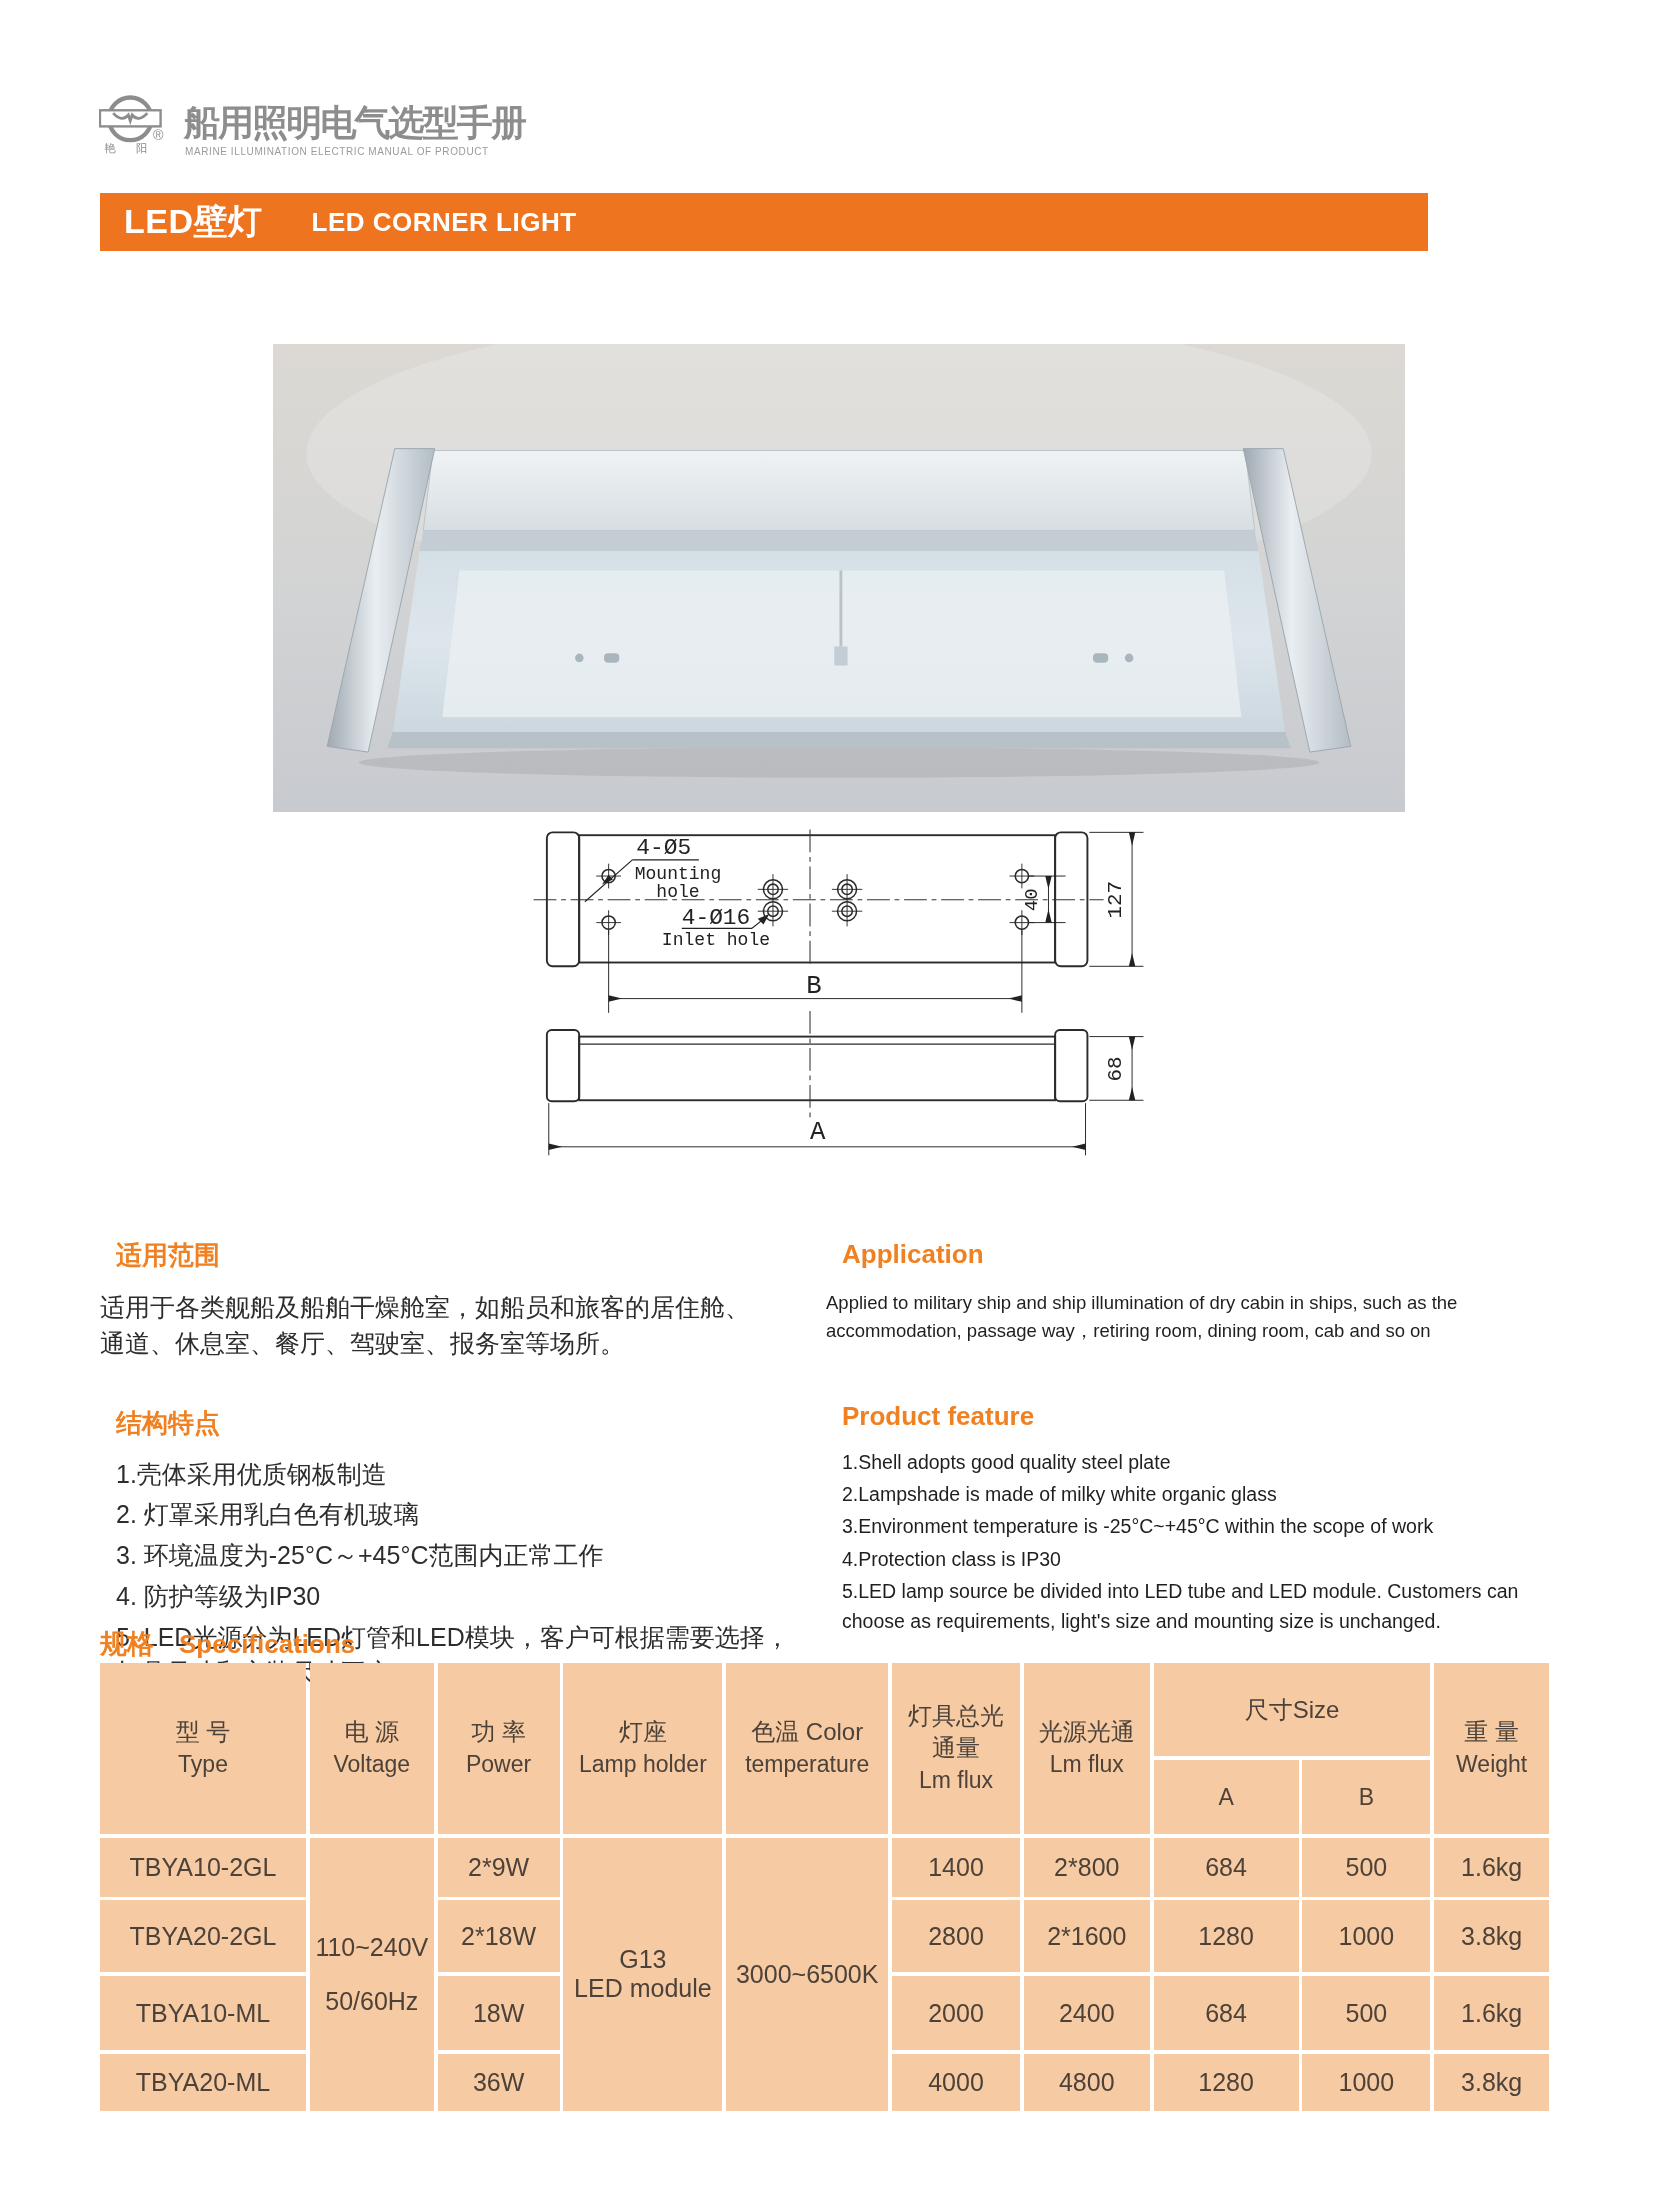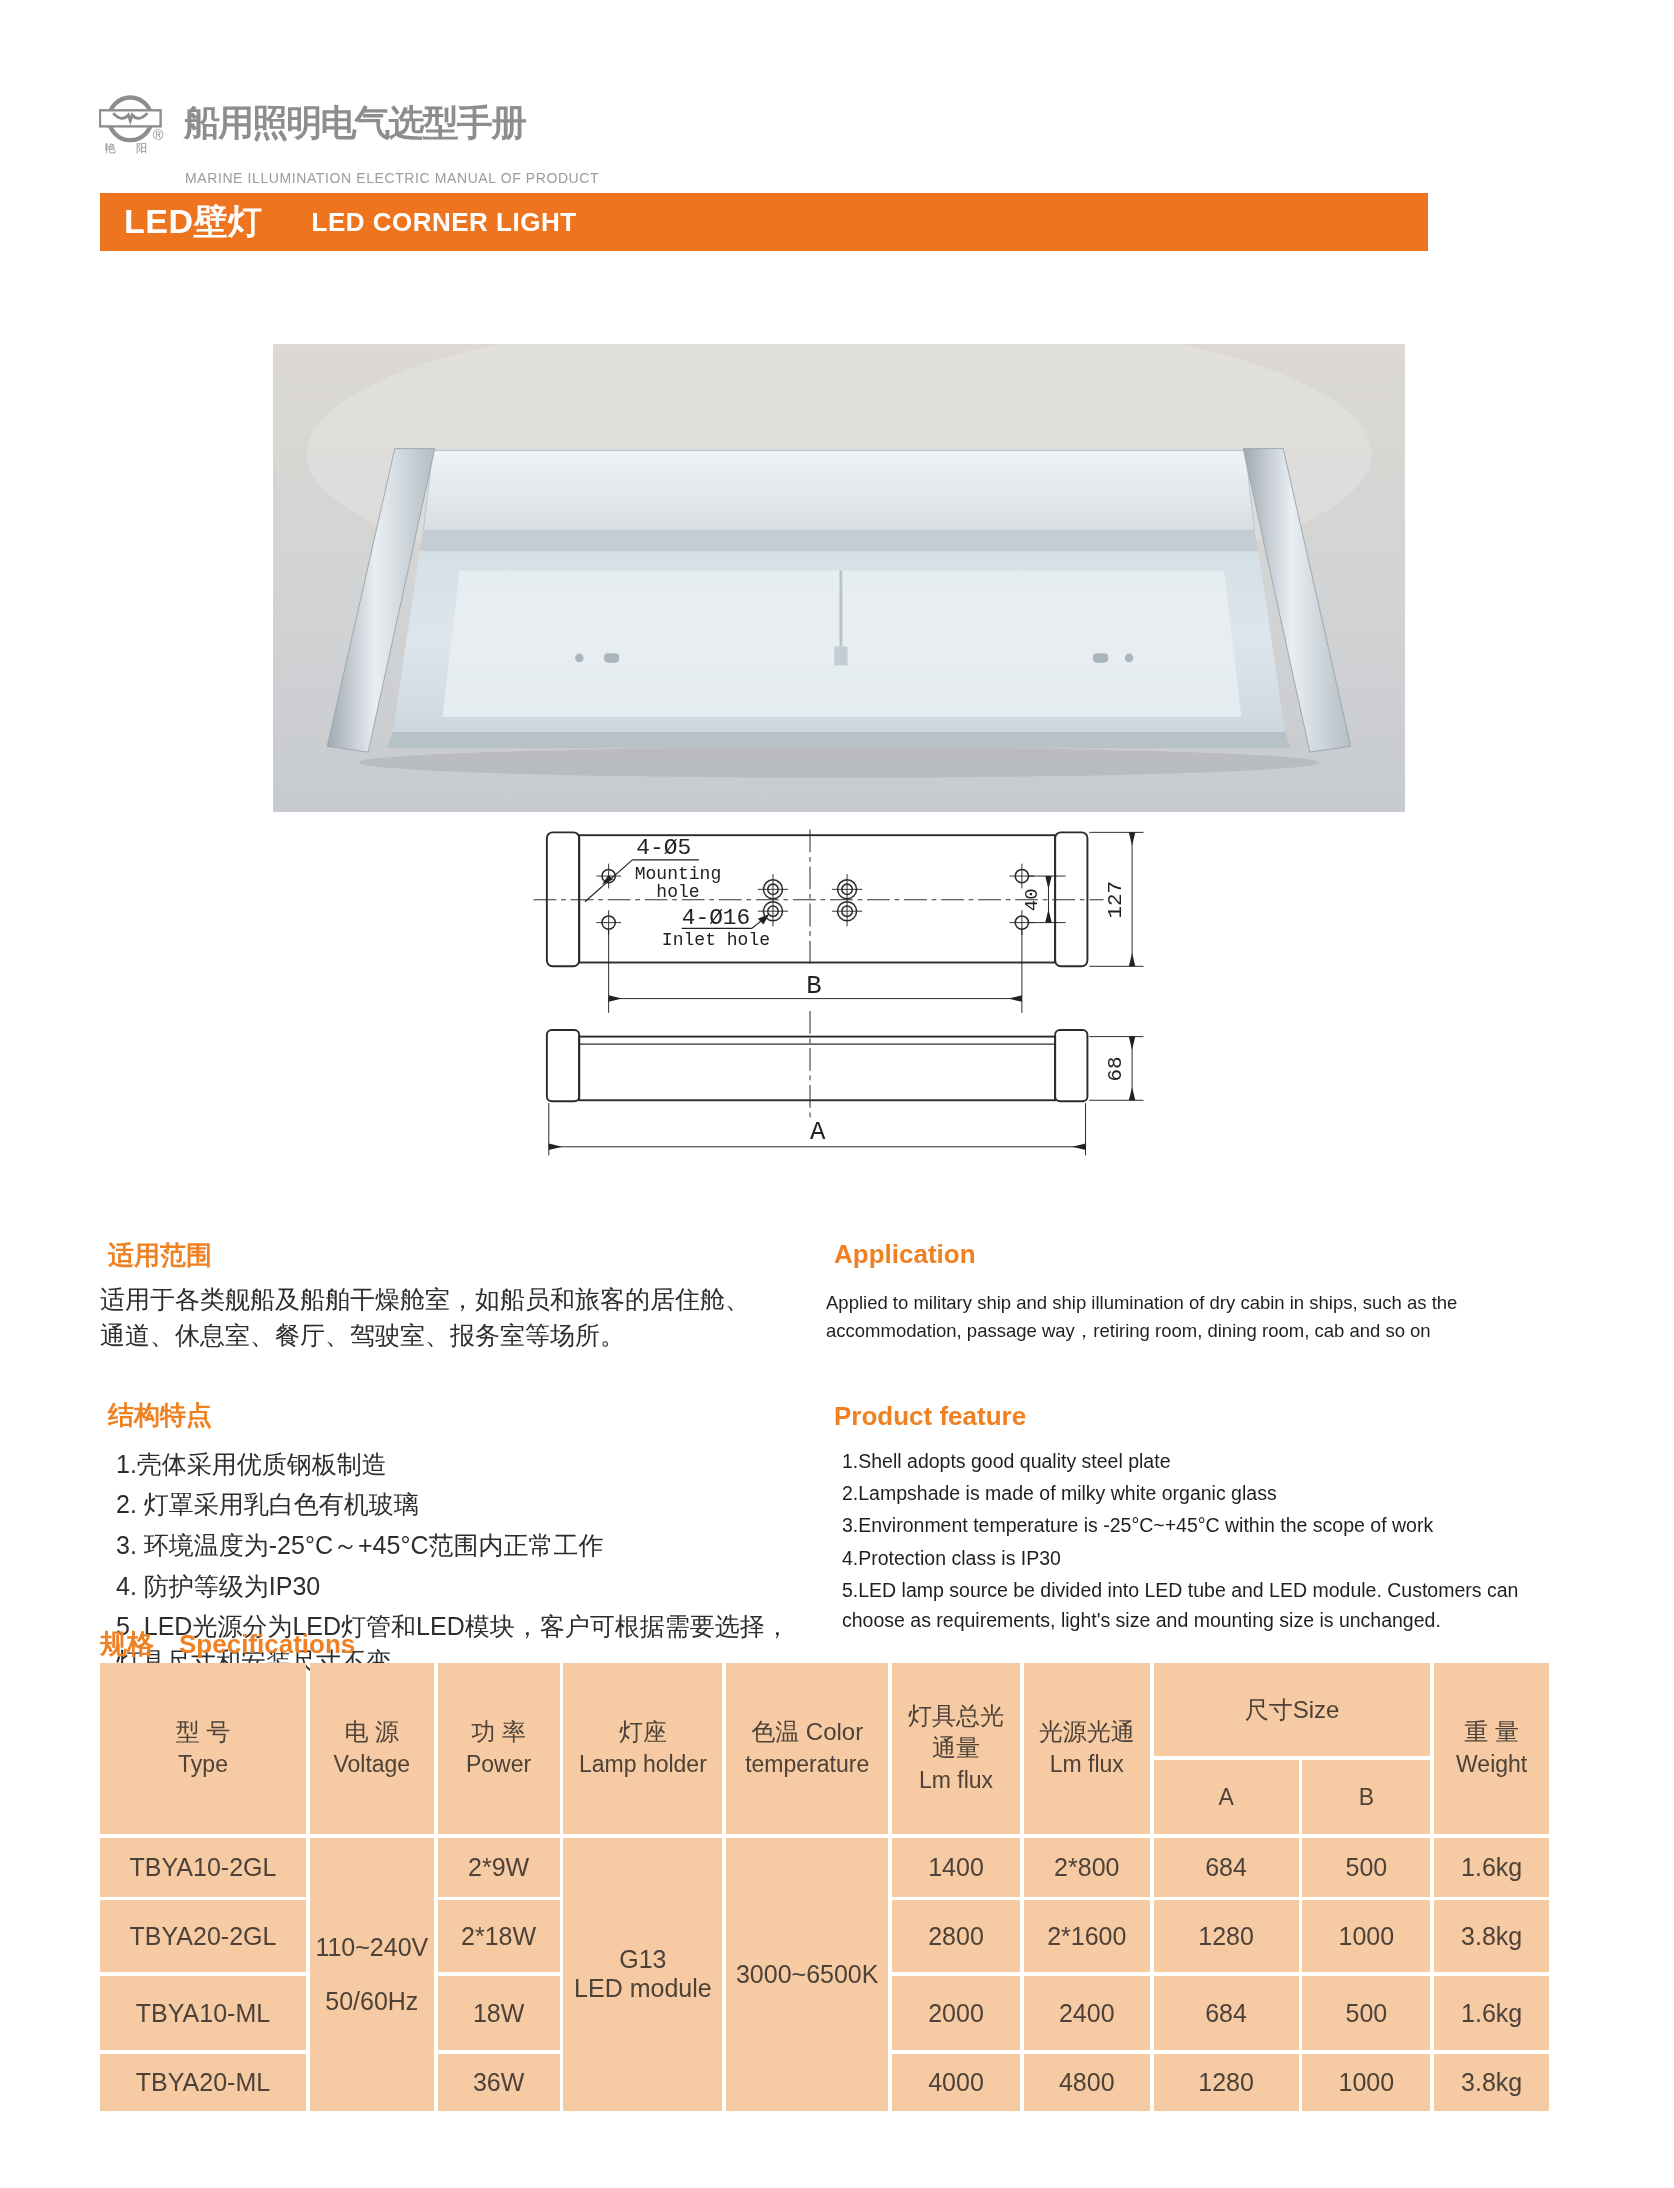--- a/index.html
+++ b/index.html
@@ -3,39 +3,39 @@
 <meta charset="utf-8">
 <style>
   html,body{margin:0;padding:0;background:#ffffff;}
   #page{position:relative;width:1675px;height:2189px;background:#ffffff;overflow:hidden;
         font-family:"Liberation Sans","DejaVu Sans",sans-serif;color:#2b2b2b;}
 
   
   #logo{position:absolute;left:99px;top:91px;}
   #page-title{position:absolute;left:184px;top:99px;font-size:36px;font-weight:bold;
               color:#8d8d8d;letter-spacing:-1.9px;white-space:nowrap;}
-  #page-subtitle{position:absolute;left:185px;top:146px;font-size:14px;color:#9b9b9b;
-                 letter-spacing:0.6px;white-space:nowrap;margin-top:24px;}
+  #page-subtitle{position:absolute;left:185px;top:146px;font-size:10px;color:#9b9b9b;
+                 letter-spacing:0.6px;white-space:nowrap;}
 
   
   #banner{position:absolute;left:100px;top:193px;width:1328px;height:58px;background:#ef7420;
           display:flex;align-items:center;padding-left:24px;box-sizing:border-box;}
   #banner .zh{font-size:34px;font-weight:bold;color:#ffffff;letter-spacing:0.5px;}
   #banner .en{font-size:26px;font-weight:bold;color:#ffffff;margin-left:49px;letter-spacing:0.5px;}
 
   
   #photo{position:absolute;left:273px;top:344px;}
   #drawing{position:absolute;left:518px;top:820px;}
   #drawing text{font-family:"Liberation Mono","DejaVu Sans Mono",monospace;fill:#222222;}
 
   
   .col{position:absolute;top:1233px;}
   #col-zh{left:100px;width:706px;}
   #col-en{left:826px;width:725px;}
-  h3.sec{margin:8px;font-size:26px;font-weight:bold;color:#ef8122;}
+  h3.sec{margin:16px;font-size:26px;font-weight:bold;color:#ef8122;}
   #col-zh h3.first{margin-top:4.8px;}
   #col-en h3.first{margin-top:5.7px;}
   .zh-body{margin-top:8.6px;font-size:25px;line-height:36px;color:#2d2d2d;}
   .en-body{margin-top:19px;font-size:18.5px;line-height:28.5px;color:#1f1f1f;}
   #zh-feat-title{margin-top:45px;}
   #en-feat-title{margin-top:55px;}
   ul.feat{list-style:none;margin:16px;padding:0;}
   #col-zh ul.feat{margin-top:13.3px;}
   #col-zh ul.feat li{font-size:25px;line-height:35px;margin-bottom:5.7px;color:#2d2d2d;}
   #col-en ul.feat{margin-top:15px;}

